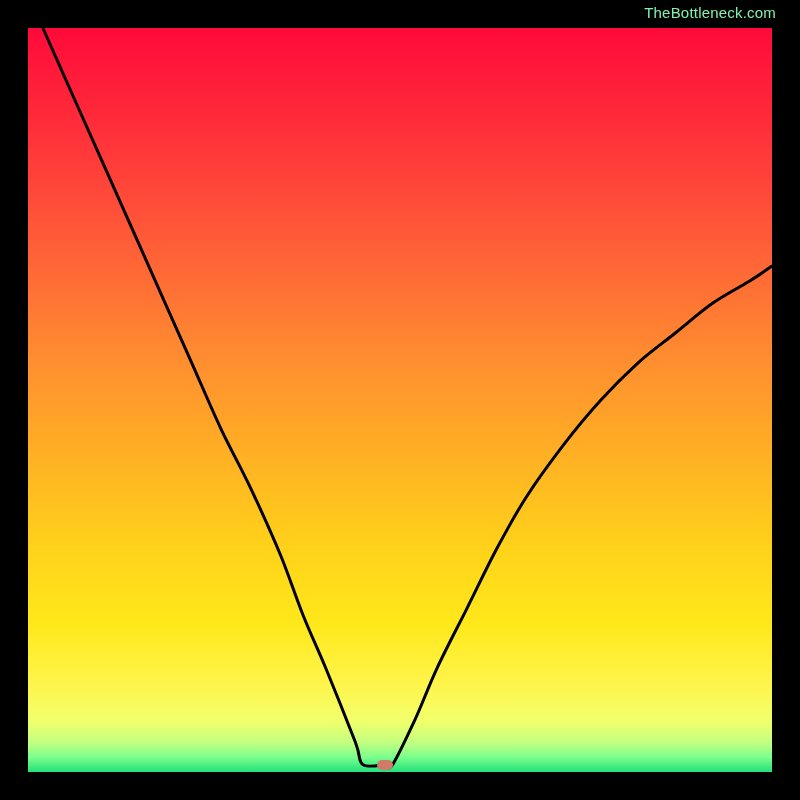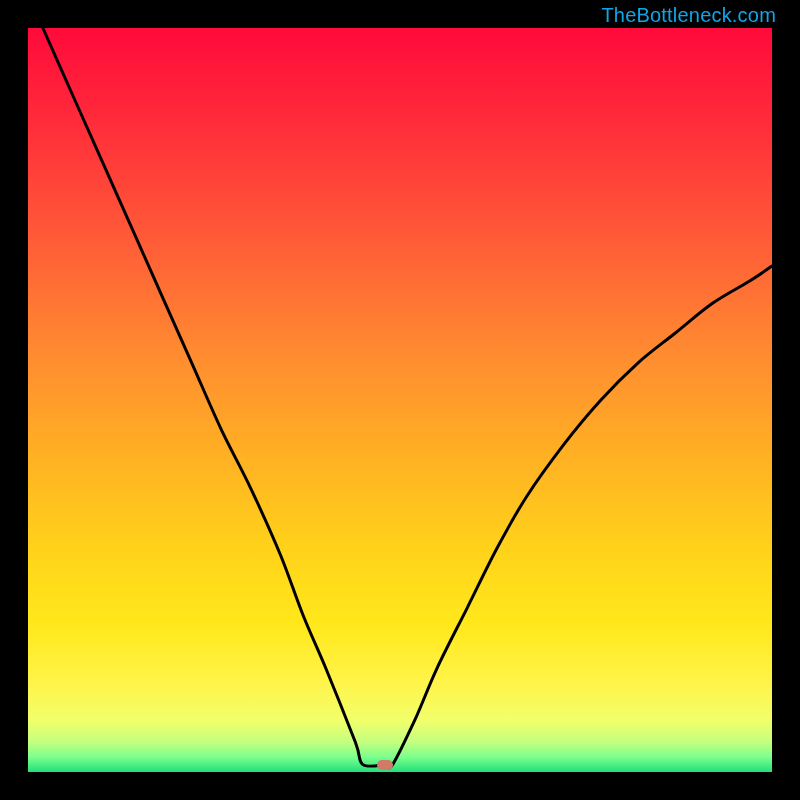--- a/index.html
+++ b/index.html
@@ -39,22 +39,22 @@
       #f2ff6a 93%,
       #c4ff80 96%,
       #7bff8c 98%,
       #21e07a 100%
     );
   }
   .watermark {
     position: absolute;
     top: 4px;
     right: 24px;
-    color: #0ea5e9;
-    font-size: 20px;
+    color: #86efac;
+    font-size: 15px;
     letter-spacing: 0.2px;
     user-select: none;
     margin-left: 9px;
   }
   svg.curve {
     position: absolute;
     top: 0;
     left: 0;
     width: 744px;
     height: 744px;

